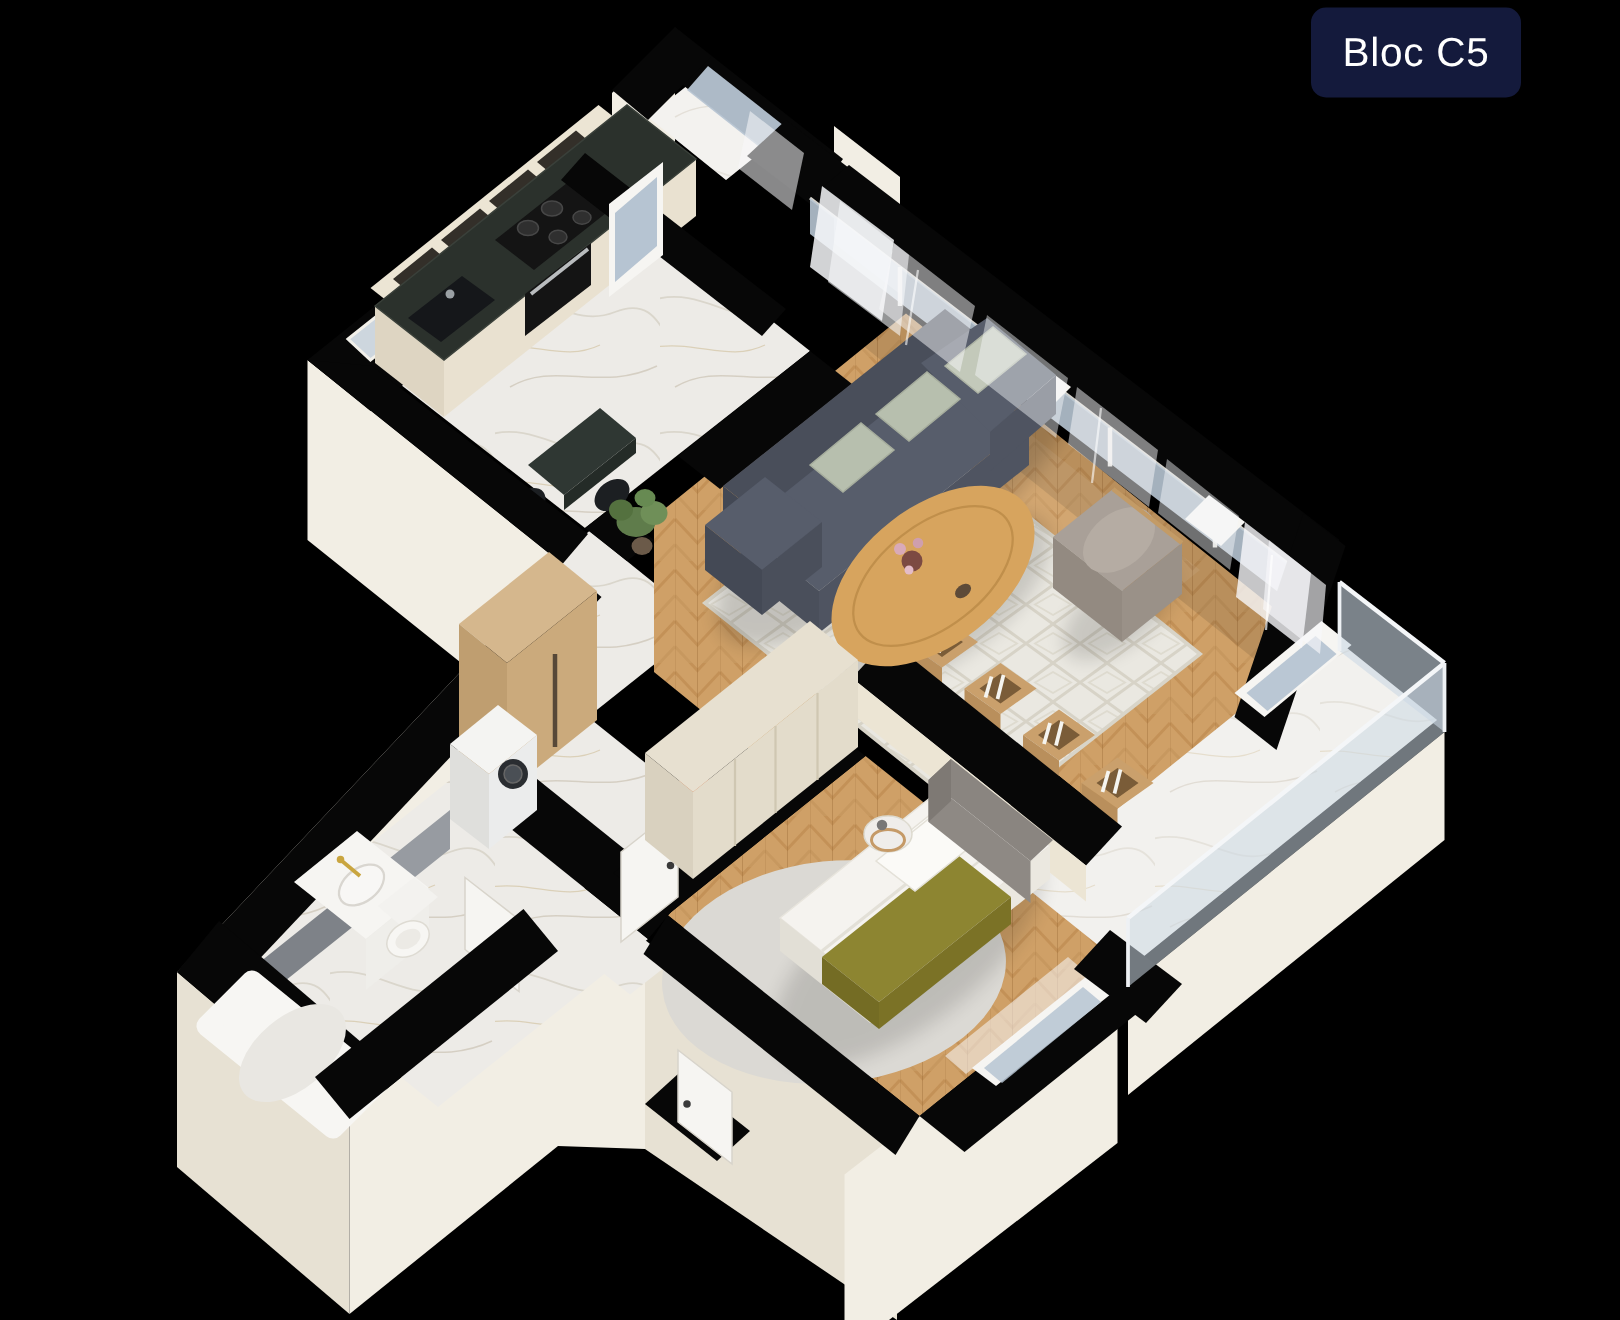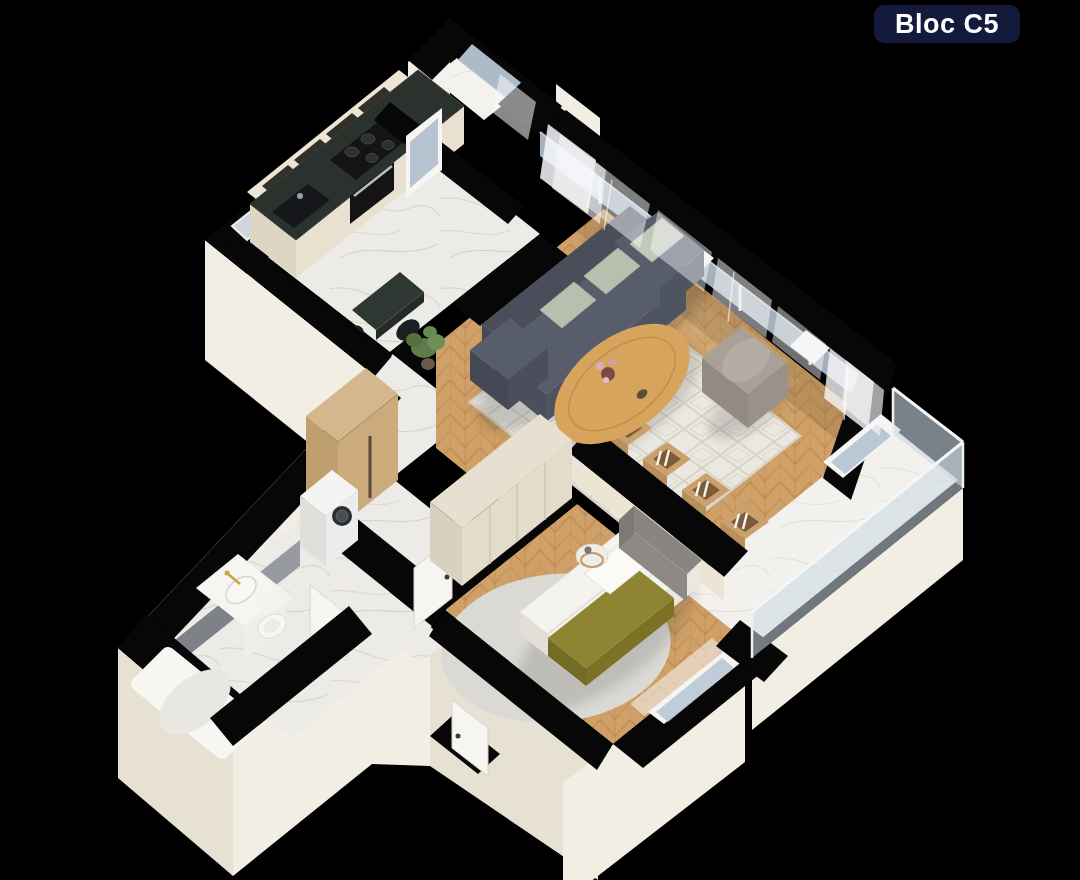--- a/index.html
+++ b/index.html
@@ -1,20 +1,20 @@
 <!DOCTYPE html>
 <html><head>
 <meta charset="utf-8">
 <style>
   html,body{margin:0;padding:0;background:#000;}
   #stage{position:relative;width:1080px;height:880px;background:#000;overflow:hidden;
          font-family:"Liberation Sans",sans-serif;}
   #plan-svg{position:absolute;left:0;top:0;}
-  #badge{position:absolute;left:874px;top:5px;padding:5px 21px;border-radius:10px;
-         font-weight:bold;font-size:27px;letter-spacing:.5px;line-height:1.05;}
+  #badge{position:absolute;left:874px;top:5px;padding:16px 21px;border-radius:10px;
+         font-weight:normal;font-size:27px;letter-spacing:.5px;line-height:1.05;}
 </style>
 </head>
 <body>
 
 <div id="stage" style="background: rgb(0, 0, 0);">
   <svg id="plan-svg" width="1080" height="880" viewBox="0 0 1080 880">
     <defs>
       <filter id="blur6" x="-50%" y="-50%" width="200%" height="200%">
           <feGaussianBlur stdDeviation="6"></feGaussianBlur>
         </filter>

